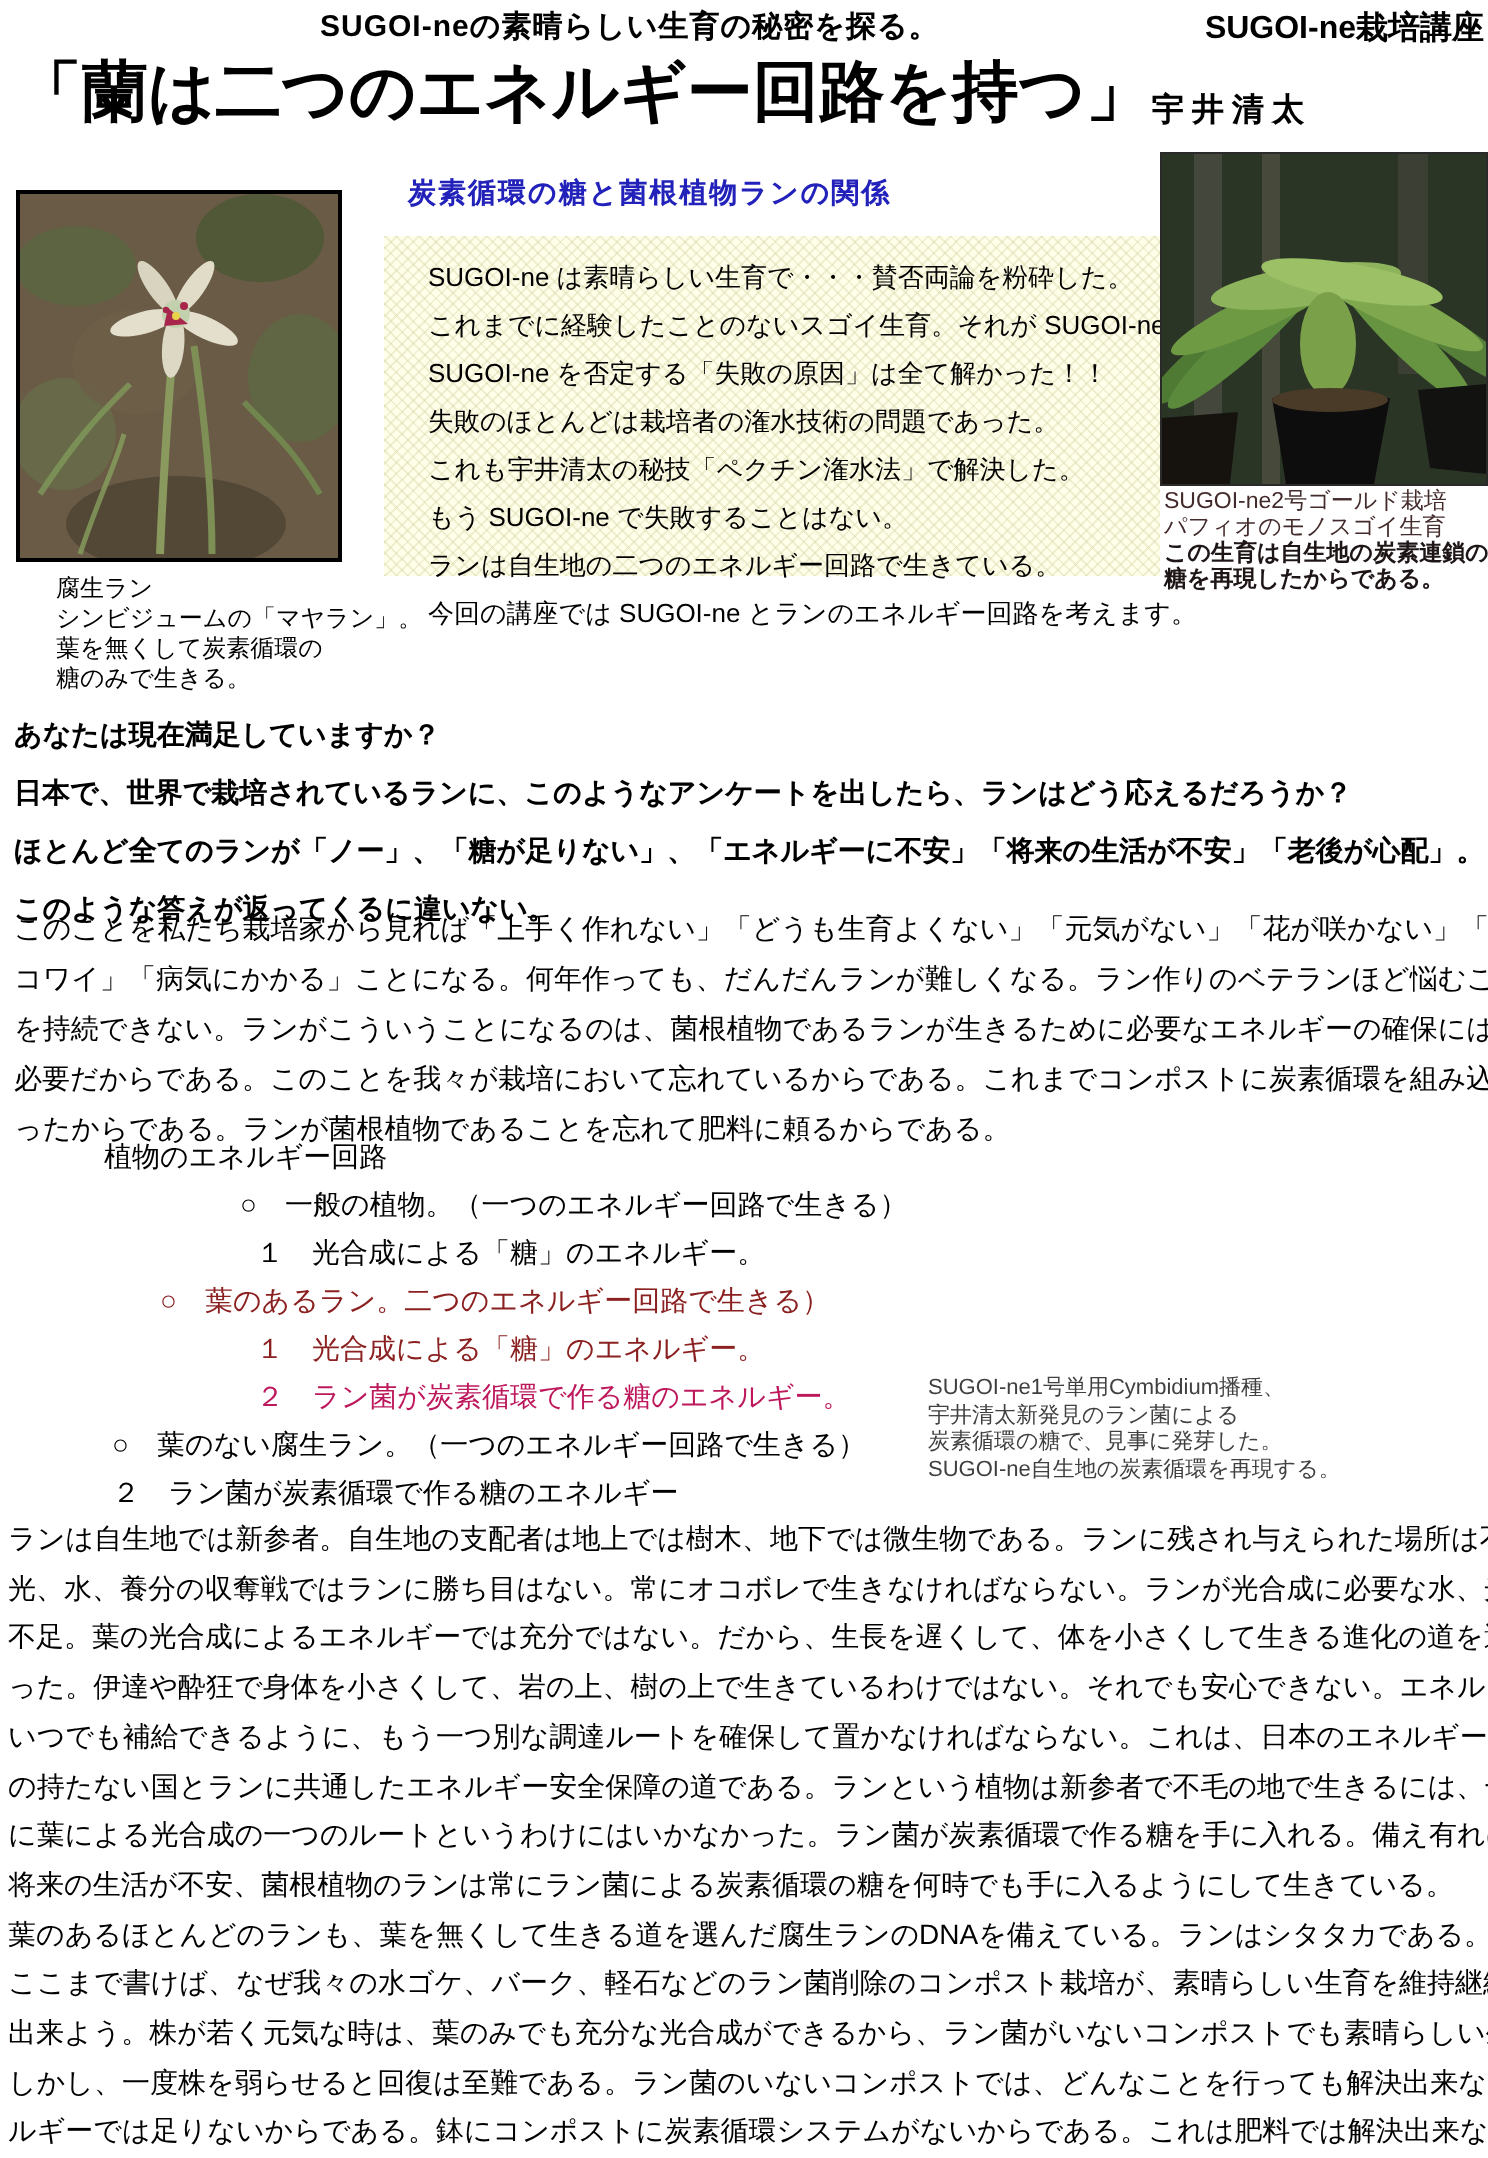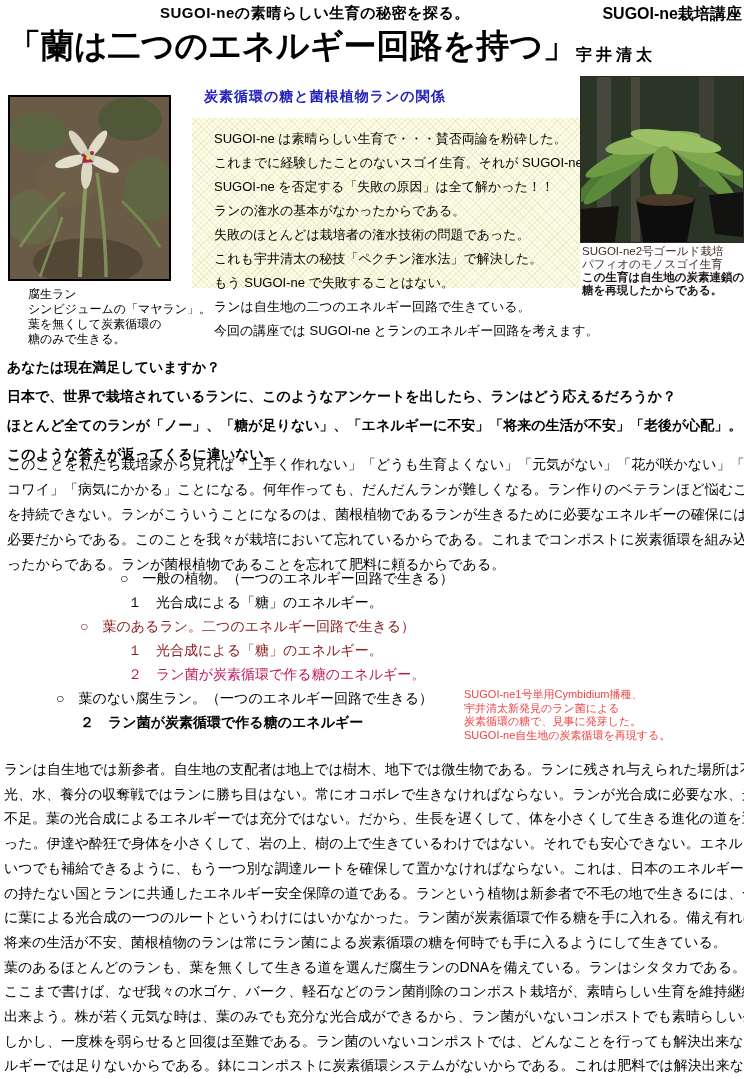--- a/index.html
+++ b/index.html
@@ -37,39 +37,38 @@
   .para1{top:353px;}
   .p1-line{font-size:14px;line-height:29px;white-space:nowrap;font-weight:bold;}
   .para2{top:452px;}
   .p2-line{font-size:14px;line-height:25px;white-space:nowrap;}
   .para3{top:757px;left:4px;}
   .p3-line{font-size:14px;line-height:24.7px;white-space:nowrap;}
 
   .energy-list{top:566px;left:0;}
   .list-line{font-size:14px;line-height:24px;white-space:nowrap;}
 
-  .side-note{top:688px;left:464px;color:#ef4444;}
+  .side-note{top:688px;left:464px;color:#404040;}
   .note-line{font-size:11px;line-height:13.5px;white-space:nowrap;}
 </style>
 </head>
 <body>
 
 <div>
 
   <div class="abs tagline">SUGOI-neの素晴らしい生育の秘密を探る。</div>
   <div class="abs course">SUGOI-ne栽培講座</div>
   <h1 class="abs title">「蘭は二つのエネルギー回路を持つ」</h1>
   <div class="abs author">宇井清太</div>
 
   <div class="abs yellow-box">
     <div>
         <div class="box-line">SUGOI-ne は素晴らしい生育で・・・賛否両論を粉砕した。</div>
         <div class="box-line">これまでに経験したことのないスゴイ生育。それが SUGOI-ne である。</div>
         <div class="box-line">SUGOI-ne を否定する「失敗の原因」は全て解かった！！</div>
-        <div class="box-line">ランの潅水の基本がなかったからである。</div>
         <div class="box-line">失敗のほとんどは栽培者の潅水技術の問題であった。</div>
         <div class="box-line">これも宇井清太の秘技「ペクチン潅水法」で解決した。</div>
         <div class="box-line">もう SUGOI-ne で失敗することはない。</div>
         <div class="box-line">ランは自生地の二つのエネルギー回路で生きている。</div>
         <div class="box-line">今回の講座では SUGOI-ne とランのエネルギー回路を考えます。</div>
       </div>
   </div>
 
   <div class="abs blue-heading">炭素循環の糖と菌根植物ランの関係</div>
 
@@ -155,27 +154,28 @@
 
   <div class="abs para para2">
       <div class="p2-line">このことを私たち栽培家から見れば「上手く作れない」「どうも生育よくない」「元気がない」「花が咲かない」「作落ちする」「株分けが</div>
       <div class="p2-line">コワイ」「病気にかかる」ことになる。何年作っても、だんだんランが難しくなる。ラン作りのベテランほど悩むことになる。株の勢い</div>
       <div class="p2-line">を持続できない。ランがこういうことになるのは、菌根植物であるランが生きるために必要なエネルギーの確保には、二つのルートが</div>
       <div class="p2-line">必要だからである。このことを我々が栽培において忘れているからである。これまでコンポストに炭素循環を組み込むことが出来なか</div>
       <div class="p2-line">ったからである。ランが菌根植物であることを忘れて肥料に頼るからである。</div>
     </div>
 
   <div class="abs energy-list">
+      <div class="list-line" style="padding-left: 52px;">植物のエネルギー回路</div>
       <div class="list-line" style="padding-left: 120px;">○　一般の植物。（一つのエネルギー回路で生きる）</div>
       <div class="list-line" style="padding-left: 128px;">１　光合成による「糖」のエネルギー。</div>
       <div class="list-line" style="color: rgb(139, 32, 32); padding-left: 80px;">○　葉のあるラン。二つのエネルギー回路で生きる）</div>
       <div class="list-line" style="color: rgb(139, 32, 32); padding-left: 128px;">１　光合成による「糖」のエネルギー。</div>
       <div class="list-line" style="color: #be185d; padding-left: 128px;">２　ラン菌が炭素循環で作る糖のエネルギー。</div>
       <div class="list-line" style="padding-left: 56px;">○　葉のない腐生ラン。（一つのエネルギー回路で生きる）</div>
-      <div class="list-line" style="padding-left: 80px; font-weight: bold;">２　ラン菌が炭素循環で作る糖のエネルギー</div>
+      <div class="list-line" style="padding-left: 56px;">２　ラン菌が炭素循環で作る糖のエネルギー</div>
     </div>
 
   <div class="abs side-note">
       <div class="note-line">SUGOI-ne1号単用Cymbidium播種、</div>
       <div class="note-line">宇井清太新発見のラン菌による</div>
       <div class="note-line">炭素循環の糖で、見事に発芽した。</div>
       <div class="note-line">SUGOI-ne自生地の炭素循環を再現する。</div>
     </div>
 
   <div class="abs para para3">

